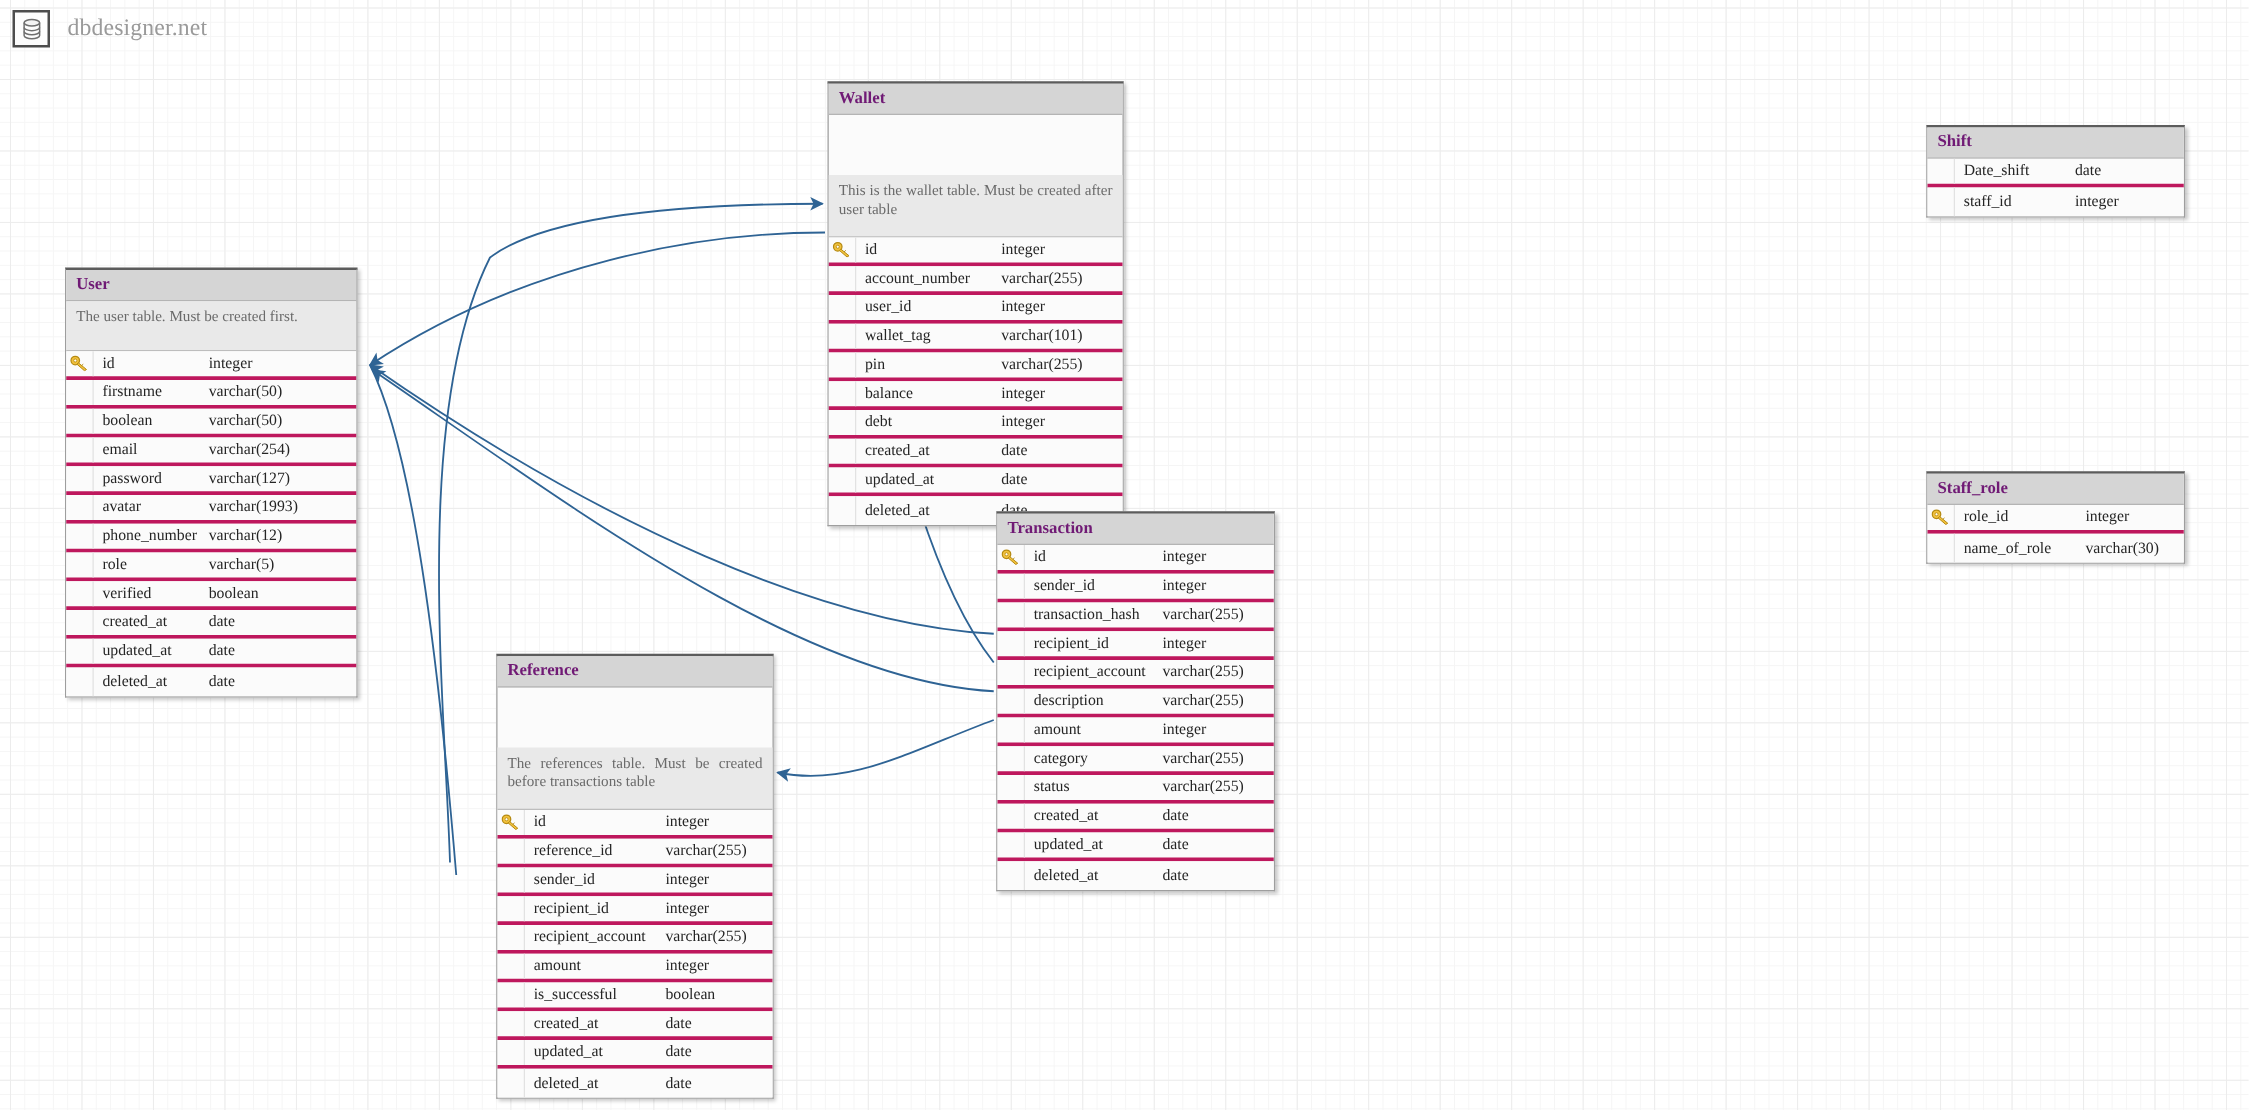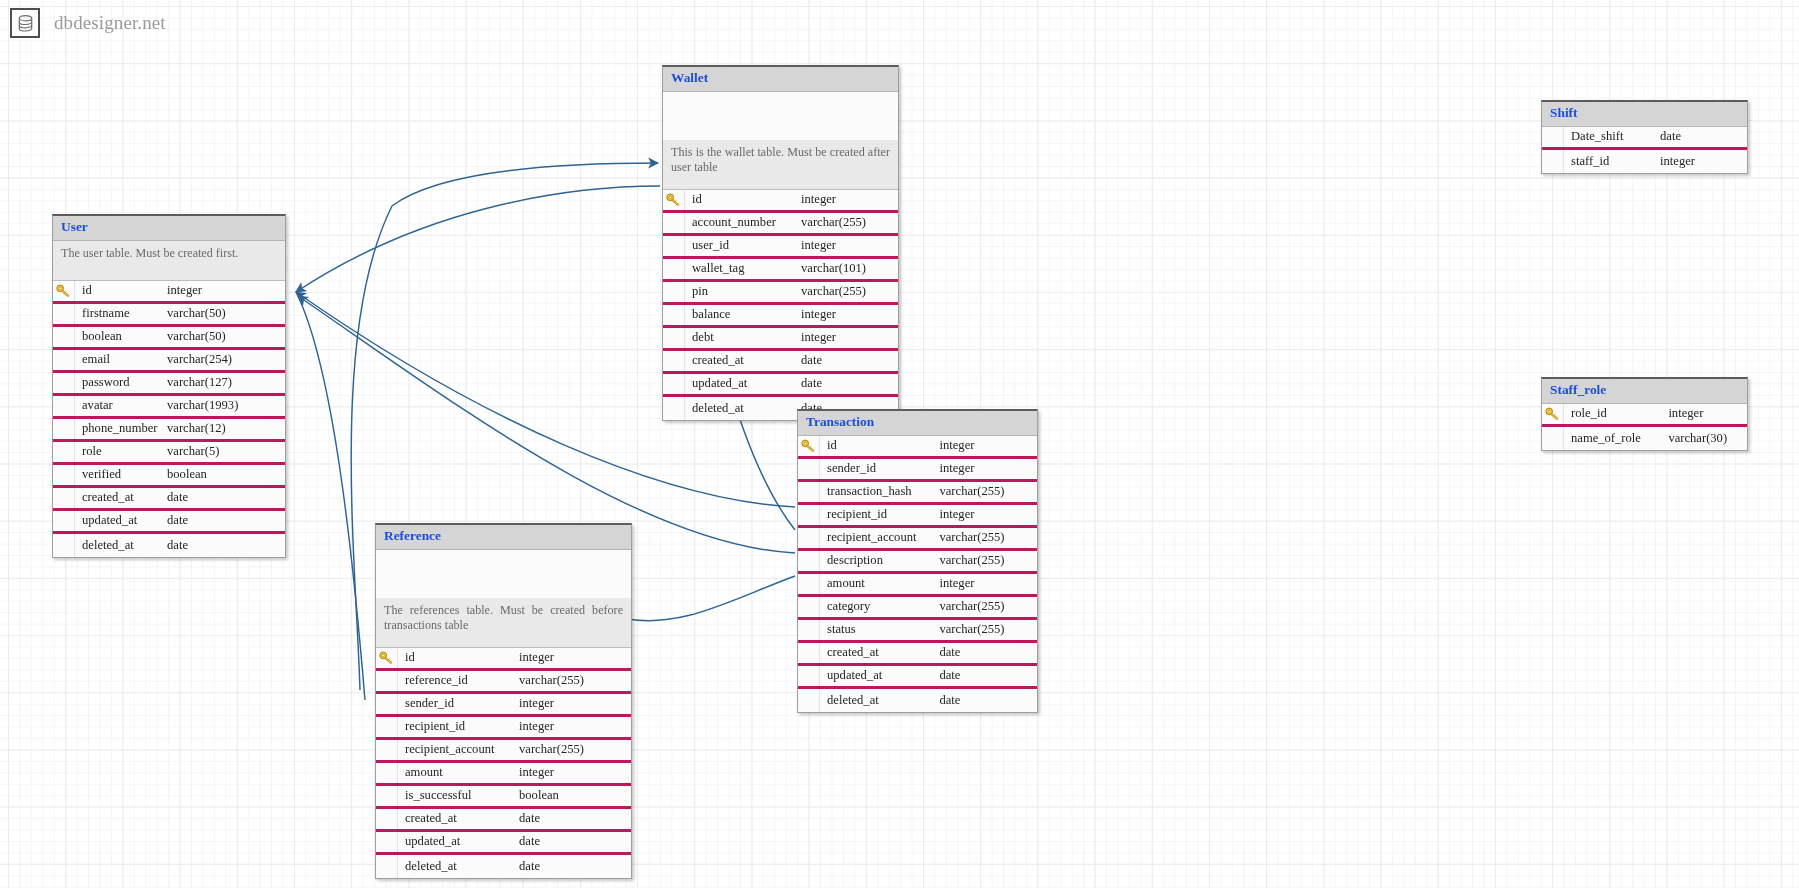--- a/index.html
+++ b/index.html
@@ -57,21 +57,21 @@
     position: absolute;
     z-index: 20;
     background: #fbfbfb;
     border: 1px solid #9e9e9e;
     border-top: 2px solid #5c5c5c;
     box-shadow: 2px 2px 3px rgba(0,0,0,0.22);
     font-size: 12.6px;
   }
   .entity-title {
     background: #d5d5d5;
-    color: #1d4ed8;
+    color: #701a75;
     font-weight: bold;
     font-size: 13.4px;
     padding: 4px 8px 5px 8px;
     border-bottom: 1px solid #b4b4b4;
     line-height: 1.1;
   }
   .entity-note {
     background: #e9e9e9;
     color: #6a6a6a;
     font-size: 12.1px;
@@ -307,21 +307,21 @@
             <div class="fname">updated_at</div>
             <div class="ftype">date</div>
           </div>
           <div class="row">
             <div class="keycell"></div>
             <div class="fname">deleted_at</div>
             <div class="ftype">date</div>
           </div>
         </div>
       </div>
-      <div class="entity e-trans" style="left: 797px; top: 409px; width: 241px;">
+      <div class="entity e-trans" style="left: 797px; top: 409px; width: 223px;">
         <div class="entity-title">Transaction</div>
         <div class="entity-rows">
           <div class="row">
             <div class="keycell">
               <svg class="key-icon" width="15" height="13" viewBox="0 0 15 13" aria-hidden="true">
                 <g>
                   <circle cx="4.2" cy="4.4" r="3.4" fill="#f3c23c" stroke="#b58a12" stroke-width="1"></circle>
                   <circle cx="4.2" cy="4.4" r="1.25" fill="#fffdf2" stroke="#b58a12" stroke-width="0.7"></circle>
                   <path d="M6.6,6.2 L13.2,11.6 L11.6,12.6 L5.6,7.4 Z" fill="#f3c23c" stroke="#b58a12" stroke-width="0.8"></path>
                   <path d="M9.2,8.6 L10.6,7.3" stroke="#b58a12" stroke-width="0.8"></path>
@@ -381,21 +381,21 @@
             <div class="fname">updated_at</div>
             <div class="ftype">date</div>
           </div>
           <div class="row">
             <div class="keycell"></div>
             <div class="fname">deleted_at</div>
             <div class="ftype">date</div>
           </div>
         </div>
       </div>
-      <div class="entity e-ref" style="left: 375px; top: 523px; width: 257px;">
+      <div class="entity e-ref" style="left: 397px; top: 523px; width: 222px;">
         <div class="entity-title">Reference</div>
         <div class="entity-note tall">The references table. Must be created before transactions table</div>
         <div class="entity-rows">
           <div class="row">
             <div class="keycell">
               <svg class="key-icon" width="15" height="13" viewBox="0 0 15 13" aria-hidden="true">
                 <g>
                   <circle cx="4.2" cy="4.4" r="3.4" fill="#f3c23c" stroke="#b58a12" stroke-width="1"></circle>
                   <circle cx="4.2" cy="4.4" r="1.25" fill="#fffdf2" stroke="#b58a12" stroke-width="0.7"></circle>
                   <path d="M6.6,6.2 L13.2,11.6 L11.6,12.6 L5.6,7.4 Z" fill="#f3c23c" stroke="#b58a12" stroke-width="0.8"></path>

